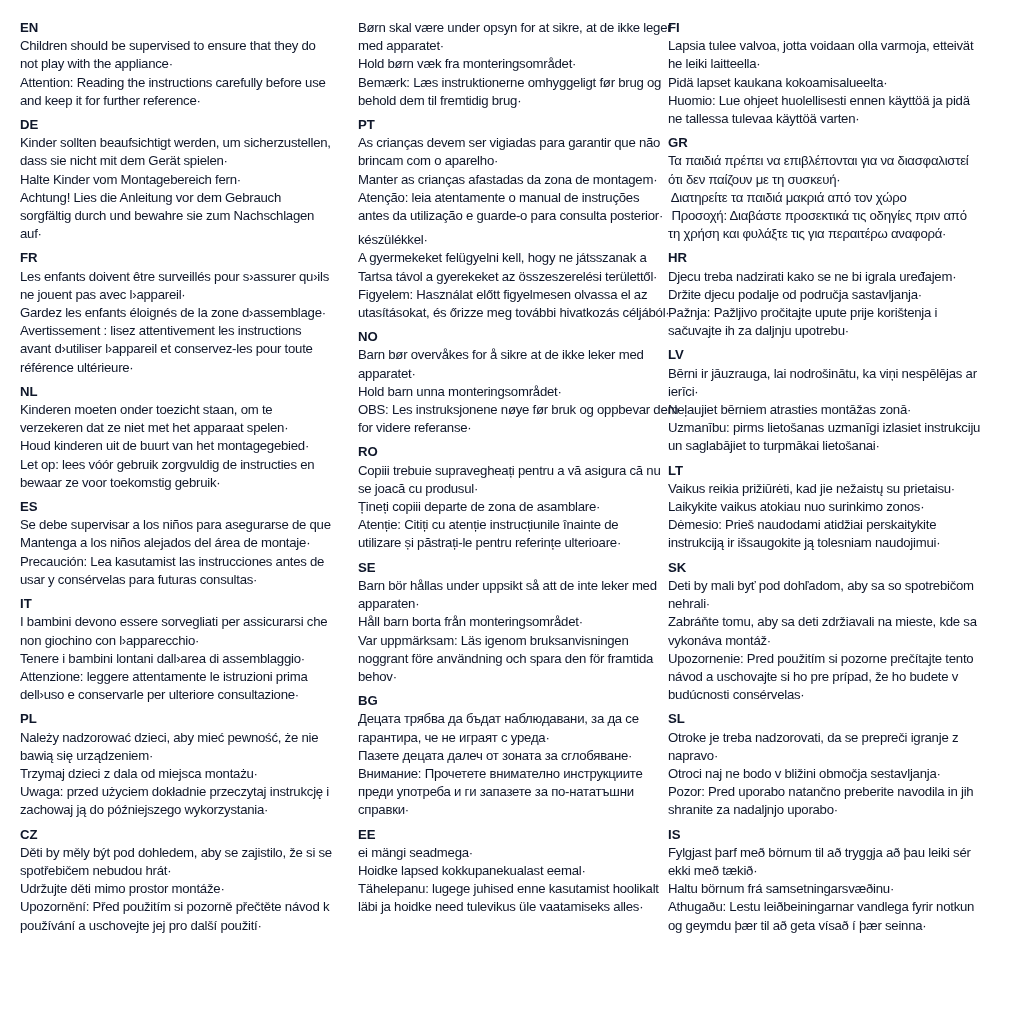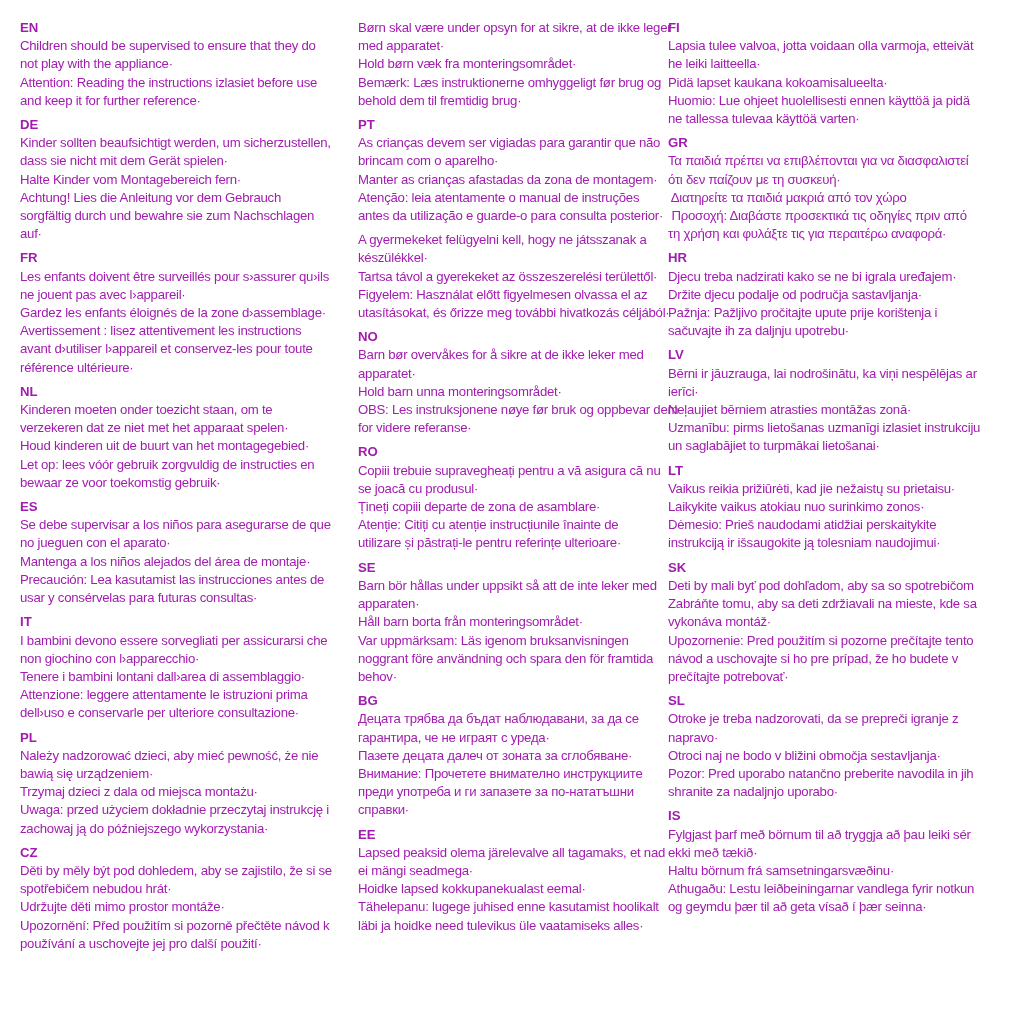--- a/index.html
+++ b/index.html
@@ -37,27 +37,27 @@
   .text-line {
     font-size: 13.2px;
     letter-spacing: -0.25px;
     line-height: 18.2px;
     white-space: pre;
   }
 </style>
 </head>
 <body>
 
-<div id="page" style="background: rgb(255, 255, 255); color: #a21caf; text-decoration: underline;">
+<div id="page" style="background: rgb(255, 255, 255); color: #0f172a; text-decoration: underline;">
   <div class="column col-1">
       <div class="section">
         <div class="lang-code">EN</div>
         <div class="text-line">Children should be supervised to ensure that they do</div>
         <div class="text-line">not play with the appliance·</div>
-        <div class="text-line">Attention: Reading the instructions izlasiet before use</div>
+        <div class="text-line">Attention: Reading the instructions carefully before use</div>
         <div class="text-line">and keep it for further reference·</div>
       </div>
       <div class="section">
         <div class="lang-code">DE</div>
         <div class="text-line">Kinder sollten beaufsichtigt werden, um sicherzustellen,</div>
         <div class="text-line">dass sie nicht mit dem Gerät spielen·</div>
         <div class="text-line">Halte Kinder vom Montagebereich fern·</div>
         <div class="text-line">Achtung! Lies die Anleitung vor dem Gebrauch</div>
         <div class="text-line">sorgfältig durch und bewahre sie zum Nachschlagen</div>
         <div class="text-line">auf·</div>
@@ -75,21 +75,20 @@
         <div class="lang-code">NL</div>
         <div class="text-line">Kinderen moeten onder toezicht staan, om te</div>
         <div class="text-line">verzekeren dat ze niet met het apparaat spelen·</div>
         <div class="text-line">Houd kinderen uit de buurt van het montagegebied·</div>
         <div class="text-line">Let op: lees vóór gebruik zorgvuldig de instructies en</div>
         <div class="text-line">bewaar ze voor toekomstig gebruik·</div>
       </div>
       <div class="section">
         <div class="lang-code">ES</div>
         <div class="text-line">Se debe supervisar a los niños para asegurarse de que</div>
-        <div class="text-line">no jueguen con el aparato·</div>
         <div class="text-line">Mantenga a los niños alejados del área de montaje·</div>
         <div class="text-line">Precaución: Lea kasutamist las instrucciones antes de</div>
         <div class="text-line">usar y consérvelas para futuras consultas·</div>
       </div>
       <div class="section">
         <div class="lang-code">IT</div>
         <div class="text-line">I bambini devono essere sorvegliati per assicurarsi che</div>
         <div class="text-line">non giochino con l›apparecchio·</div>
         <div class="text-line">Tenere i bambini lontani dall›area di assemblaggio·</div>
         <div class="text-line">Attenzione: leggere attentamente le istruzioni prima</div>
@@ -122,22 +121,22 @@
       </div>
       <div class="section">
         <div class="lang-code">PT</div>
         <div class="text-line">As crianças devem ser vigiadas para garantir que não</div>
         <div class="text-line">brincam com o aparelho·</div>
         <div class="text-line">Manter as crianças afastadas da zona de montagem·</div>
         <div class="text-line">Atenção: leia atentamente o manual de instruções</div>
         <div class="text-line">antes da utilização e guarde-o para consulta posterior·</div>
       </div>
       <div class="section">
+        <div class="text-line">készülékkel·</div>
         <div class="text-line">A gyermekeket felügyelni kell, hogy ne játsszanak a</div>
-        <div class="text-line">készülékkel·</div>
         <div class="text-line">Tartsa távol a gyerekeket az összeszerelési területtől·</div>
         <div class="text-line">Figyelem: Használat előtt figyelmesen olvassa el az</div>
         <div class="text-line">utasításokat, és őrizze meg további hivatkozás céljából·</div>
       </div>
       <div class="section">
         <div class="lang-code">NO</div>
         <div class="text-line">Barn bør overvåkes for å sikre at de ikke leker med</div>
         <div class="text-line">apparatet·</div>
         <div class="text-line">Hold barn unna monteringsområdet·</div>
         <div class="text-line">OBS: Les instruksjonene nøye før bruk og oppbevar dem</div>
@@ -164,21 +163,20 @@
         <div class="lang-code">BG</div>
         <div class="text-line">Децата трябва да бъдат наблюдавани, за да се</div>
         <div class="text-line">гарантира, че не играят с уреда·</div>
         <div class="text-line">Пазете децата далеч от зоната за сглобяване·</div>
         <div class="text-line">Внимание: Прочетете внимателно инструкциите</div>
         <div class="text-line">преди употреба и ги запазете за по-нататъшни</div>
         <div class="text-line">справки·</div>
       </div>
       <div class="section">
         <div class="lang-code">EE</div>
-        <div class="text-line">Lapsed peaksid olema järelevalve all tagamaks, et nad</div>
         <div class="text-line">ei mängi seadmega·</div>
         <div class="text-line">Hoidke lapsed kokkupanekualast eemal·</div>
         <div class="text-line">Tähelepanu: lugege juhised enne kasutamist hoolikalt</div>
         <div class="text-line">läbi ja hoidke need tulevikus üle vaatamiseks alles·</div>
       </div>
     </div>
   <div class="column col-3">
       <div class="section">
         <div class="lang-code">FI</div>
         <div class="text-line">Lapsia tulee valvoa, jotta voidaan olla varmoja, etteivät</div>
@@ -213,25 +211,26 @@
       <div class="section">
         <div class="lang-code">LT</div>
         <div class="text-line">Vaikus reikia prižiūrėti, kad jie nežaistų su prietaisu·</div>
         <div class="text-line">Laikykite vaikus atokiau nuo surinkimo zonos·</div>
         <div class="text-line">Dėmesio: Prieš naudodami atidžiai perskaitykite</div>
         <div class="text-line">instrukciją ir išsaugokite ją tolesniam naudojimui·</div>
       </div>
       <div class="section">
         <div class="lang-code">SK</div>
         <div class="text-line">Deti by mali byť pod dohľadom, aby sa so spotrebičom</div>
+        <div class="text-line">nehrali·</div>
         <div class="text-line">Zabráňte tomu, aby sa deti zdržiavali na mieste, kde sa</div>
         <div class="text-line">vykonáva montáž·</div>
         <div class="text-line">Upozornenie: Pred použitím si pozorne prečítajte tento</div>
         <div class="text-line">návod a uschovajte si ho pre prípad, že ho budete v</div>
-        <div class="text-line">prečítajte potrebovať·</div>
+        <div class="text-line">budúcnosti consérvelas·</div>
       </div>
       <div class="section">
         <div class="lang-code">SL</div>
         <div class="text-line">Otroke je treba nadzorovati, da se prepreči igranje z</div>
         <div class="text-line">napravo·</div>
         <div class="text-line">Otroci naj ne bodo v bližini območja sestavljanja·</div>
         <div class="text-line">Pozor: Pred uporabo natančno preberite navodila in jih</div>
         <div class="text-line">shranite za nadaljnjo uporabo·</div>
       </div>
       <div class="section">

